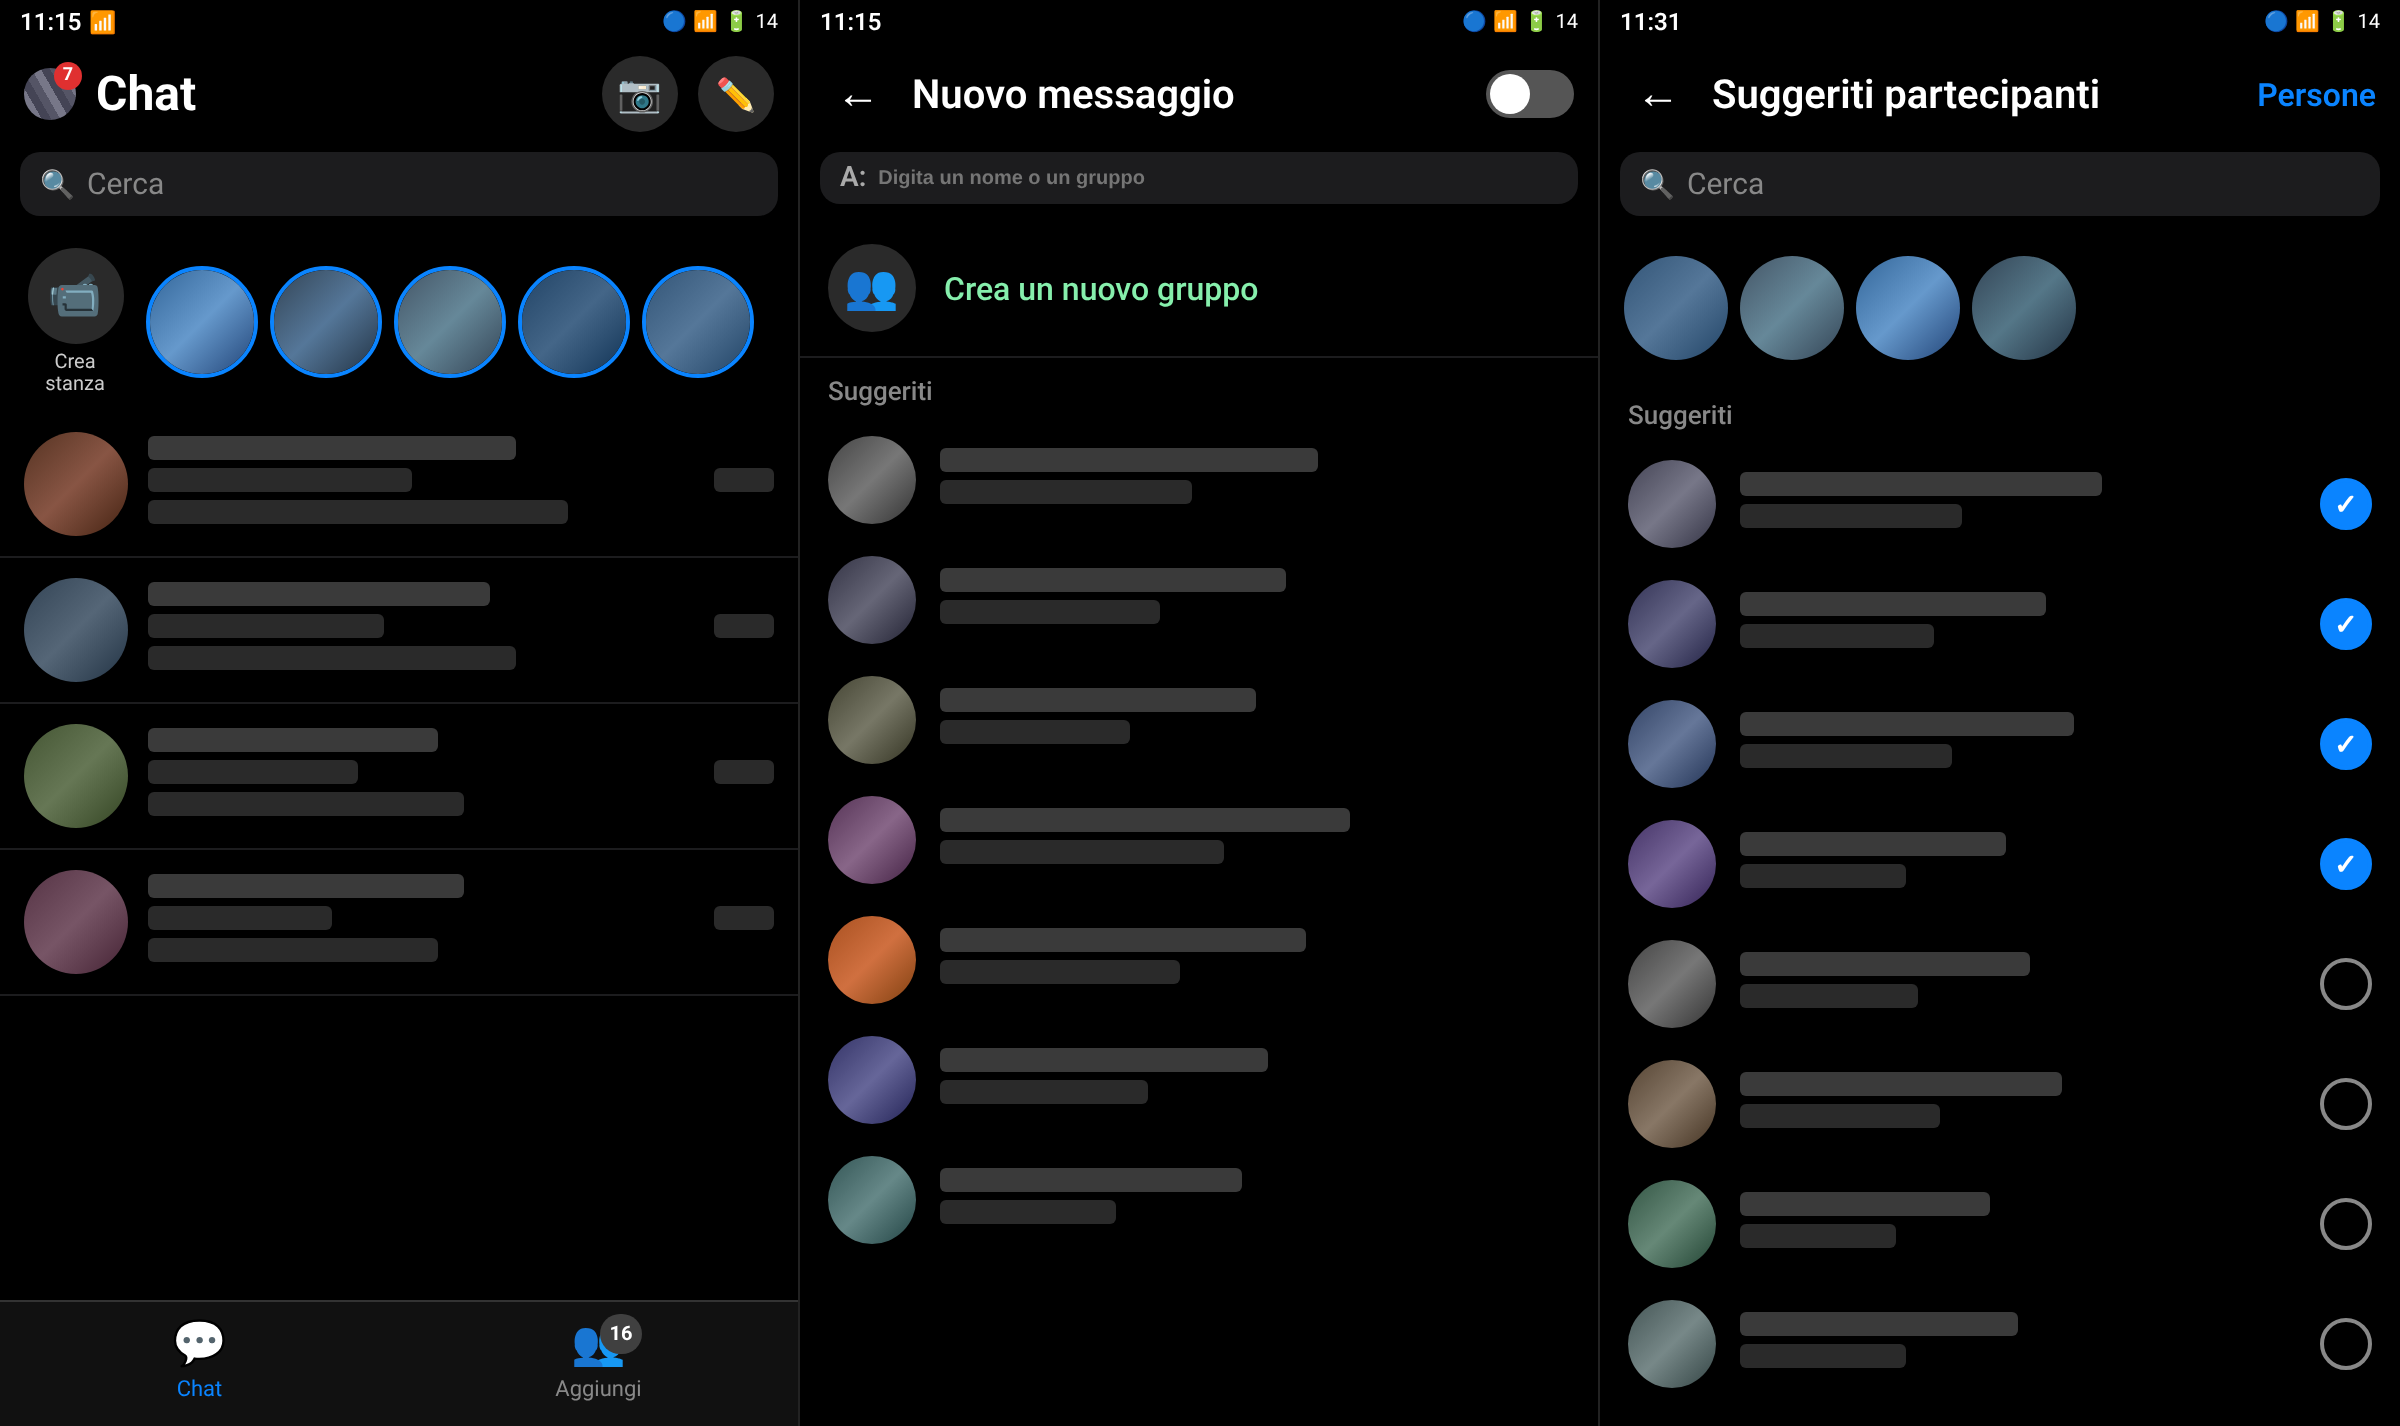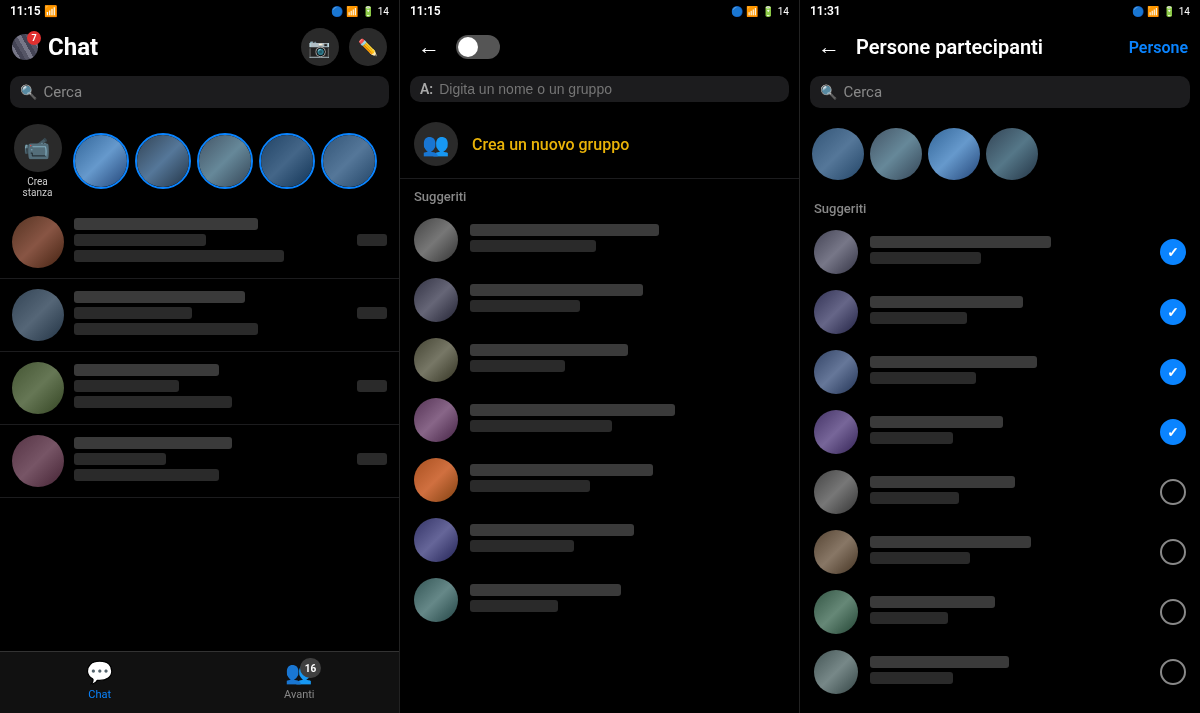--- a/index.html
+++ b/index.html
@@ -134,25 +134,26 @@
       background: #1c1c1e;
       border-radius: 10px;
       display: flex;
       align-items: center;
       padding: 5px 10px;
       gap: 6px;
     }
     .search-label { color: #aaa; font-size: 14px; font-weight: 600; }
     .search-input-field {
       color: #f0abfc;
-      font-size: 14px;
+      font-size: 10px;
       border: none;
       background: transparent;
       outline: none;
       flex: 1;
+      font-weight: bold;
     }
 
     
     .stories-row {
       display: flex;
       flex-direction: row;
       align-items: center;
       padding: 4px 10px;
       gap: 8px;
       overflow-x: hidden;
@@ -276,21 +277,21 @@
       border-bottom: 0.5px solid #1c1c1e;
     }
     .group-icon {
       width: 44px; height: 44px;
       border-radius: 50%;
       background: #2a2a2a;
       display: flex; align-items: center; justify-content: center;
       font-size: 22px;
       color: #0a84ff;
     }
-    .group-label { font-size: 16px; font-weight: 500; color: #eab308; }
+    .group-label { font-size: 16px; font-weight: 500; color: #86efac; }
     .section-label {
       padding: 10px 14px 6px;
       font-size: 13px;
       color: #888;
       font-weight: 500;
     }
 
     
     .contact-item {
       display: flex;
@@ -470,41 +471,42 @@
   </div>
 
   <div class="bottom-nav">
     <div class="nav-item">
       <span class="nav-icon">💬</span>
       <span class="nav-label">Chat</span>
     </div>
     <div class="nav-item">
       <span class="nav-icon-inactive">👥</span>
       <div class="nav-badge">16</div>
-      <span class="nav-label-inactive">Avanti</span>
+      <span class="nav-label-inactive">Aggiungi</span>
     </div>
   </div>
 </div>
 
 <div class="phone-panel panel-2">
 
   <div class="status-bar">
     <div class="status-left">
       <span class="status-time">11:15</span>
     </div>
     <div class="status-right">
       <span>🔵</span>
       <span>📶</span>
       <span>🔋</span>
       <span style="font-size:10px;">14</span>
     </div>
   </div>
 
   <div class="header">
     <span class="back-btn">←</span>
+    <span class="header-title-center">Nuovo messaggio</span>
     <div class="toggle-switch"></div>
   </div>
 
   <div class="search-bar-input">
     <span class="search-label">A:</span>
     <input class="search-input-field" type="text" placeholder="Digita un nome o un gruppo" style="">
   </div>
 
   <div class="create-group-row">
     <div class="group-icon">👥</div>
@@ -575,21 +577,21 @@
     <div class="status-right">
       <span>🔵</span>
       <span>📶</span>
       <span>🔋</span>
       <span style="font-size:10px;">14</span>
     </div>
   </div>
 
   <div class="header">
     <span class="back-btn">←</span>
-    <span class="header-title-center">Persone partecipanti</span>
+    <span class="header-title-center">Suggeriti partecipanti</span>
     <span class="avanti-btn">Persone</span>
   </div>
 
   <div class="search-bar">
     <span class="search-icon">🔍</span>
     <span class="search-placeholder">Cerca</span>
   </div>
 
   <div class="selected-avatars-row">
     <div class="sel-avatar pixelated" style="background:linear-gradient(135deg,#335577,#557799,#224466);"></div>

